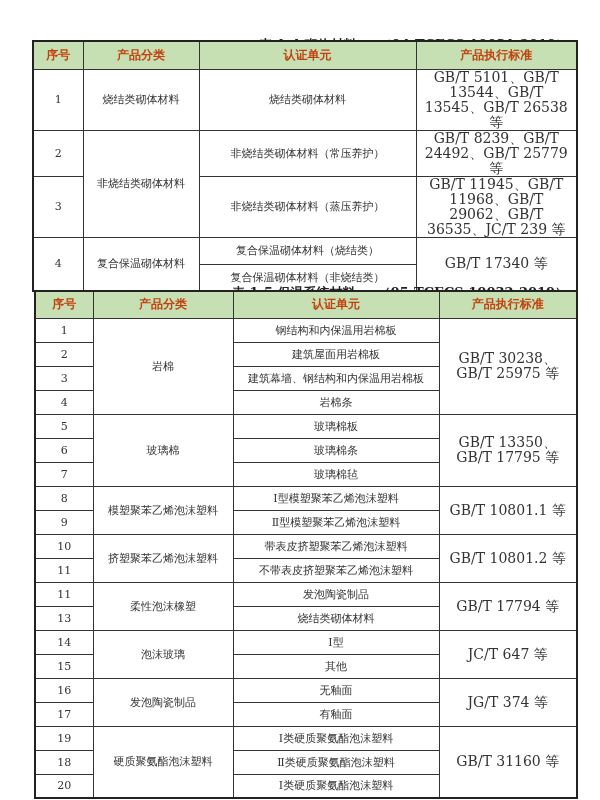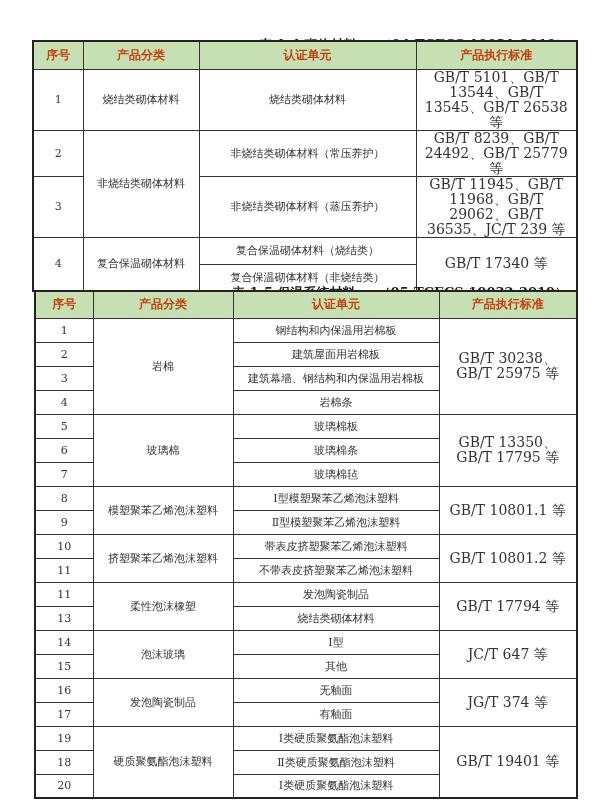--- a/index.html
+++ b/index.html
@@ -168,21 +168,21 @@
         <td rowspan="2" class="std">JG/T 374 等</td>
       </tr>
       <tr style="height: 24px;">
         <td>17</td>
         <td>有釉面</td>
       </tr>
       <tr style="height: 24px;">
         <td>19</td>
         <td rowspan="3">硬质聚氨酯泡沫塑料</td>
         <td>Ⅰ类硬质聚氨酯泡沫塑料</td>
-        <td rowspan="3" class="std">GB/T 19401 等</td>
+        <td rowspan="3" class="std">GB/T 31160 等</td>
       </tr>
       <tr style="height: 24px;">
         <td>18</td>
         <td>Ⅱ类硬质聚氨酯泡沫塑料</td>
       </tr>
       <tr style="height: 24px;">
         <td>20</td>
         <td>Ⅰ类硬质聚氨酯泡沫塑料</td>
       </tr>
     </tbody>

